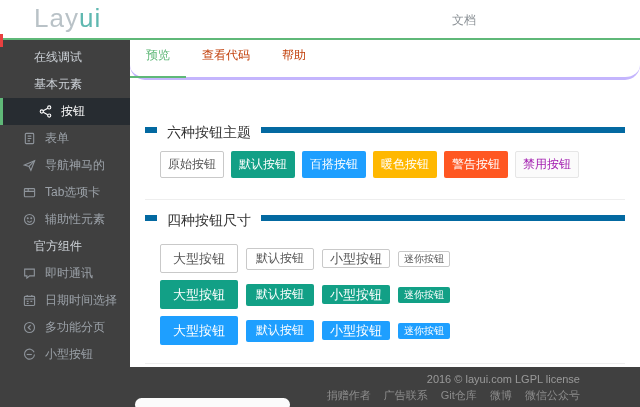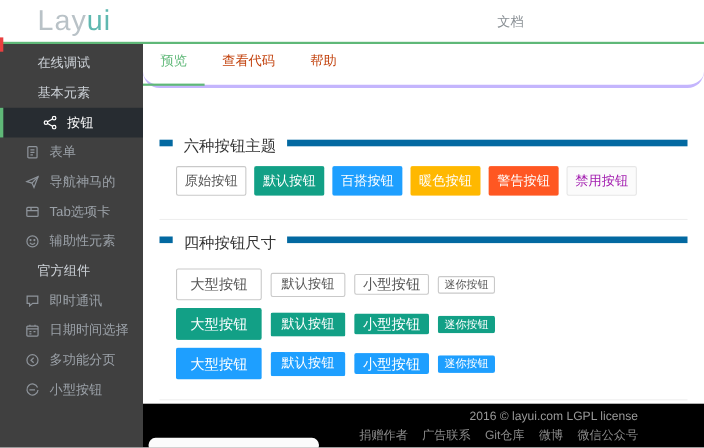--- a/index.html
+++ b/index.html
@@ -60,21 +60,21 @@
   .btn-disabled { background:#FBFBFB; border-color:#E6E6E6; color:#a21caf; cursor:not-allowed; }
 
   .btn.lg { height:29px; padding:0 12px; font-size:13px; }
   .btn.md { height:22px; padding:0 9px;  font-size:12px; }
   .btn.sm { height:19px; padding:0 7px;  font-size:13px; }
   .btn.xs { height:16px; padding:0 5px;  font-size:10px; }
 
   .icon-btn { width:38px; height:28px; background:#12A086; border-radius:2px; margin-right:9px; cursor:pointer; }
 
   
-  .footer { position:absolute; left:0; right:0; bottom:0; height:40px; background:#000000; z-index:5; text-align:right; padding:6px 60px 0 0; }
+  .footer { position:absolute; left:0; right:0; bottom:0; height:40px; background:#404040; z-index:5; text-align:right; padding:6px 60px 0 0; }
   .copy { font-size:11px; color:#9a9a9a; }
   .links { margin-top:3px; font-size:11px; color:#8c8c8c; }
   .links a { color:#8c8c8c; text-decoration:none; margin-left:10px; cursor:pointer; }
   .pill { position:absolute; left:5px; bottom:-4px; width:155px; height:13px; background:#fbfbfb; border-radius:7px; }
 </style>
 </head>
 <body>
 
 <div class="header">
   <div class="logo"><span class="l1">Lay</span><span class="l2">ui</span></div>

